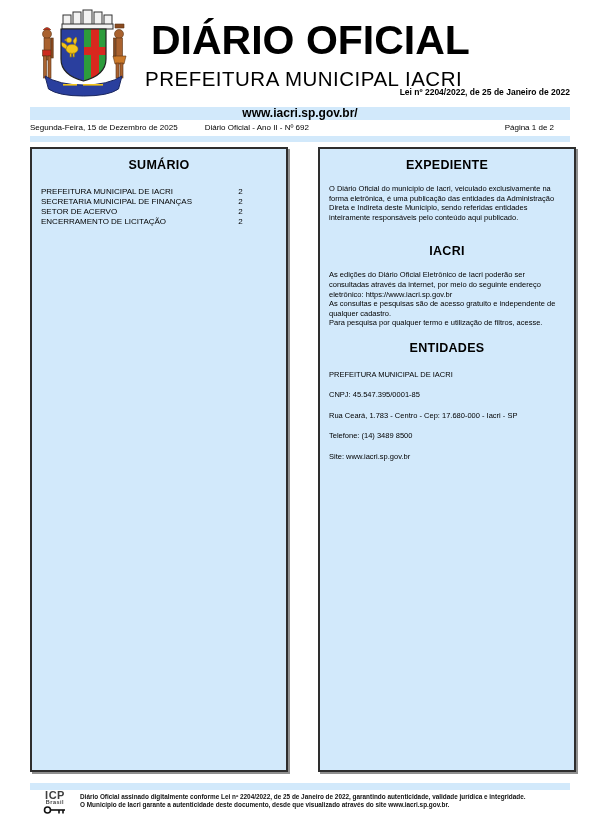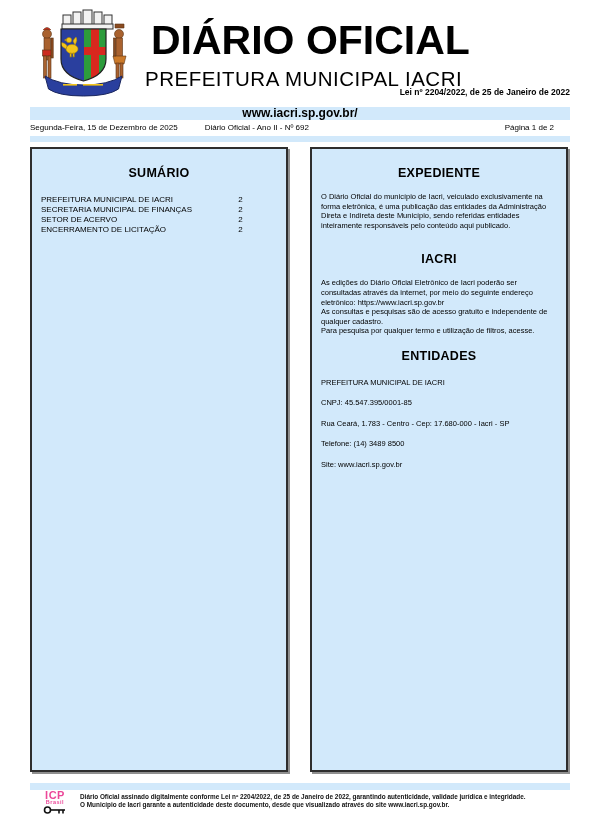--- a/index.html
+++ b/index.html
@@ -31,35 +31,35 @@
   .inforow .cell-right { flex:1; text-align:right; }
   .bar2 { top:136px; height:6px; }
   .bar3 { top:783px; height:7px; }
   
   .cbox {
     position:absolute; top:147px; height:621px; width:254px;
     background:var(--lb); border:2px solid #2e2e2e;
     box-shadow:2px 2px 0 #8f8f8f;
   }
   .box-left  { left:30px; }
-  .box-right { left:310px; }
-  .box-title { margin-top:17px; text-align:center; font-size:12.5px; font-weight:bold; letter-spacing:0.3px; }
+  .box-right { left:318px; }
+  .box-title { margin-top:9px; text-align:center; font-size:12.5px; font-weight:bold; letter-spacing:0.3px; }
   .sum-list { margin-top:15px; padding:0 9px; }
   .sum-row { display:flex; align-items:flex-start; line-height:10px; }
   .sum-label { width:168px; font-size:8px; }
   .sum-page  { width:40px; font-size:8px; text-align:left; padding-left:35px; }
   .para { margin:12px 9px 0 9px; font-size:7.5px; line-height:9.6px; }
   .para div { }
   .t-acervo   { margin-top:22px; }
   .t-entidades{ margin-top:13px; }
   .ent-lines { margin:13px 9px 0 9px; font-size:7.5px; }
   .ent-lines div { margin-bottom:10px; line-height:7.5px; padding-top:3px; }
   
   .icp {
-    position:absolute; left:40px; top:790px; width:30px; text-align:center; color:#ec4899;
+    position:absolute; left:40px; top:790px; width:30px; text-align:center; color:#404040;
   }
   .icp .icp-top { font-size:11px; font-weight:bold; letter-spacing:0.5px; line-height:10px; }
   .icp .icp-sub { font-size:5.5px; font-weight:bold; line-height:5px; letter-spacing:0.5px; }
   .icp svg { display:block; margin:1px auto 0 auto; }
   .foot-text {
     position:absolute; left:80px; top:793px; width:492px;
     font-size:6.4px; line-height:7.6px; color:#111; font-weight:bold;
   }
 </style>
 </head>

